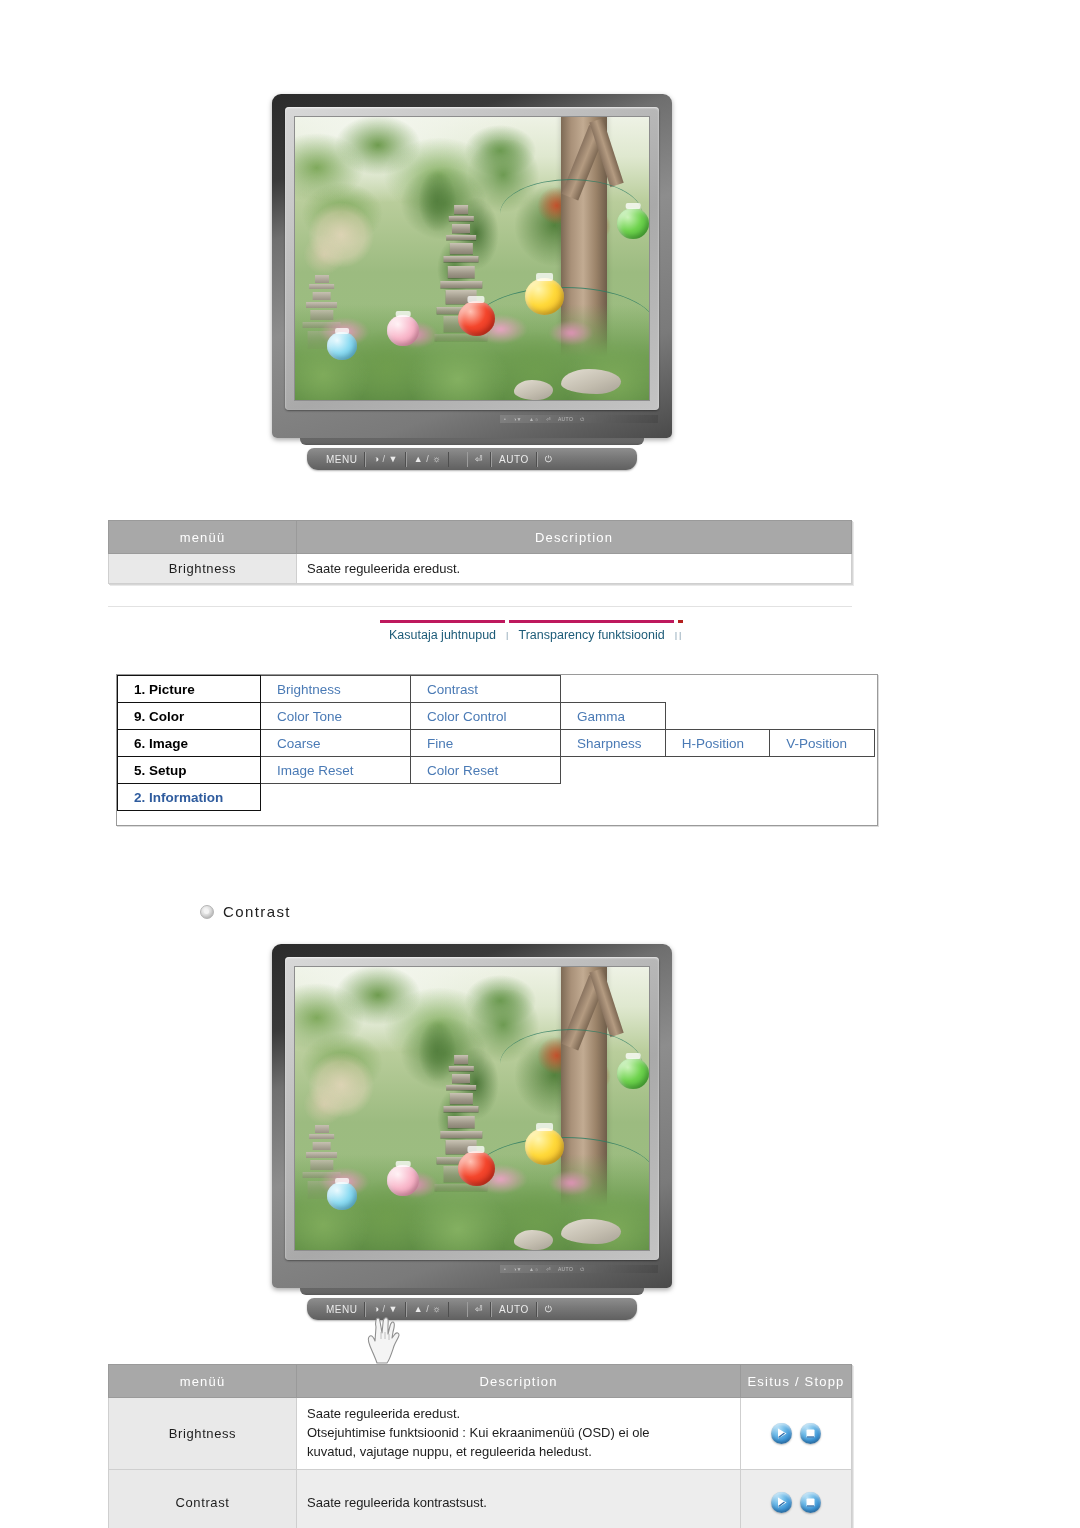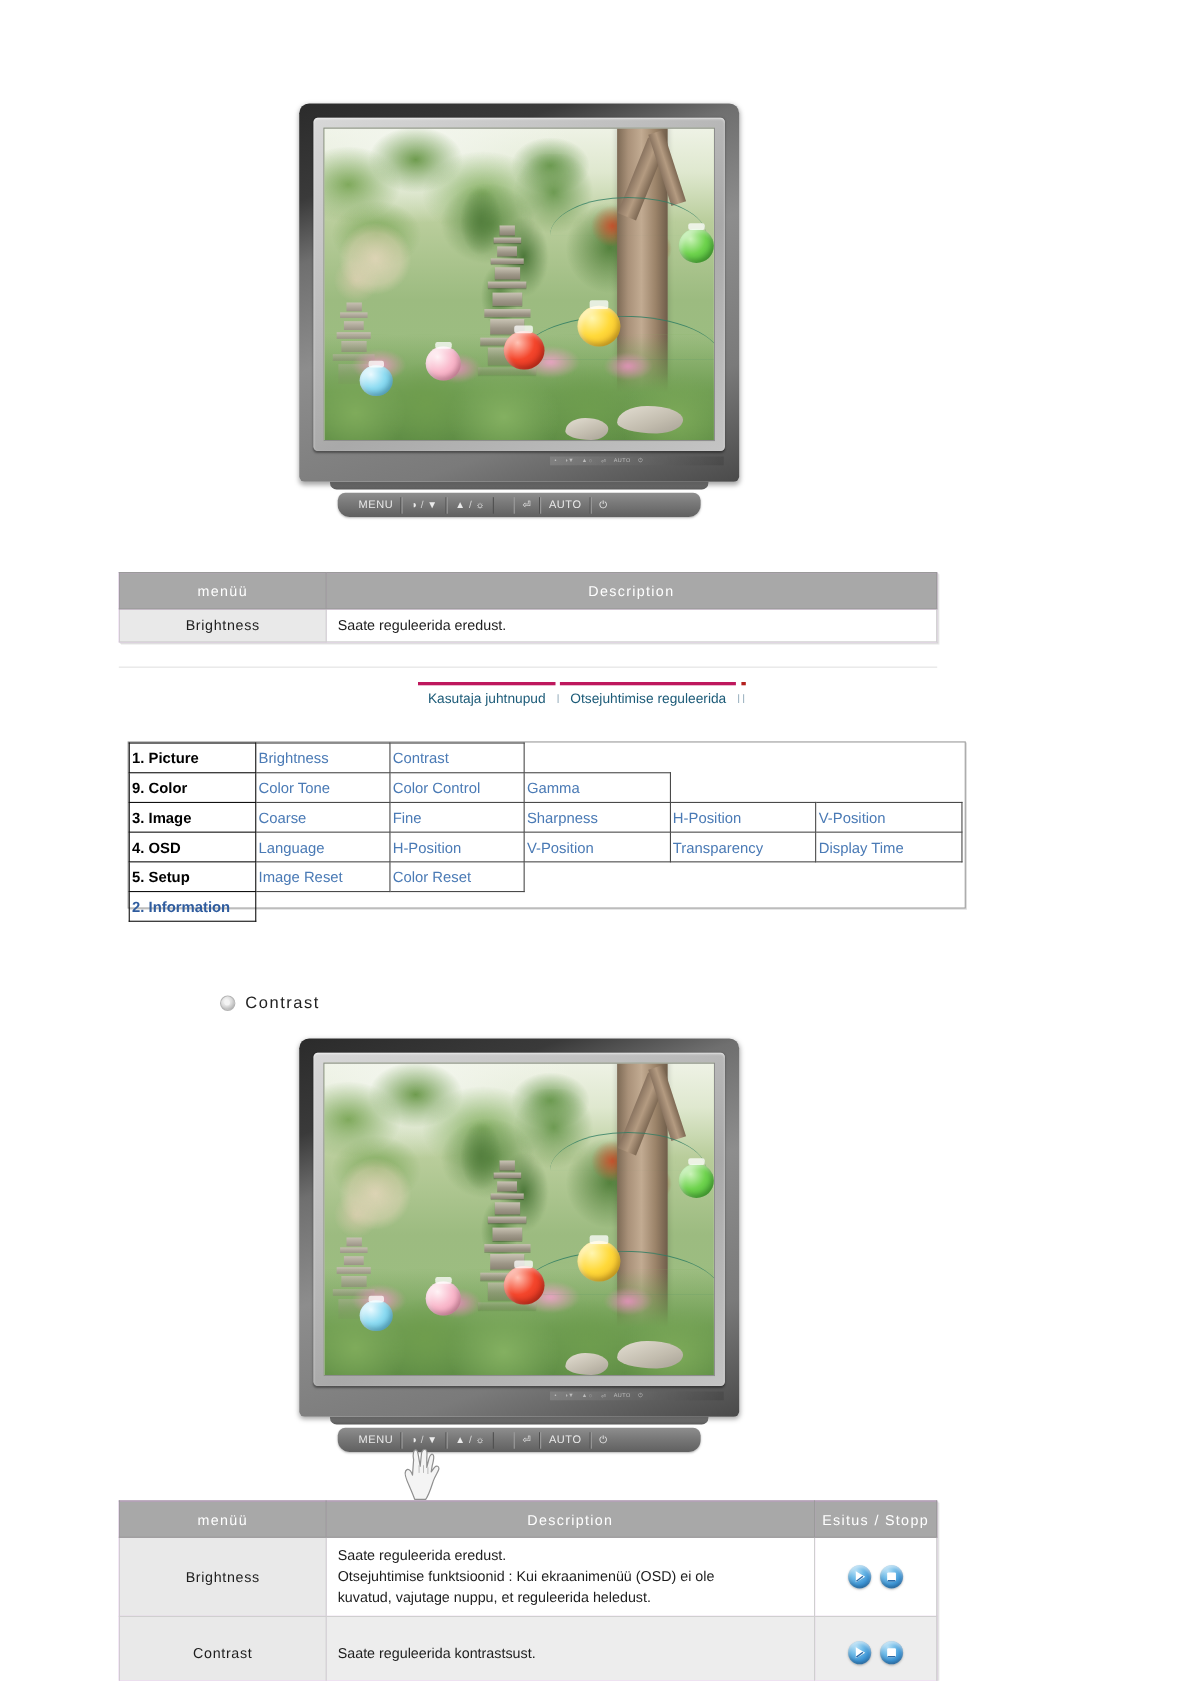--- a/index.html
+++ b/index.html
@@ -326,21 +326,21 @@
     background:#fff;
     box-shadow: 1px 1px 0 #dcdcdc;
   }
   .osd {
     border-collapse: collapse;
     font-size: 13.5px;
     table-layout: fixed;
   }
   .osd td {
     height: 24px;
-    padding: 1px 2px;
+    padding: 1px 16px;
     white-space: nowrap;
     overflow: hidden;
   }
   .osd td.cat {
     font-weight: bold;
     color: #000;
     border: 1.6px solid #111;
     width: 110px;
   }
   .osd td.cat.link { color:#2f5c9e; }
@@ -450,21 +450,21 @@
     <td>Saate reguleerida eredust.</td>
   </tr>
 </tbody>
   </table>
 
 <div class="hr-top" style="left:108px; top:606px; width:744px;"></div>
 
 <div class="navbar" style="left:380px; top:620px;">
   <div class="navtab">Kasutaja juhtnupud</div>
   <div class="navdiv">l</div>
-  <div class="navtab">Otsejuhtimise reguleerida</div>
+  <div class="navtab">Transparency funktsioonid</div>
   <div class="navdiv">l</div>
   <div class="navdiv red">l</div>
 </div>
 
 <div class="osd-wrap" style="left:116px; top:674px; width:760px; height:150px;">
   <table class="osd" style="width:758px;">
     <tbody>
         <tr>
       <td class="cat">1. Picture</td>
       <td class="sub">Brightness</td>
@@ -475,34 +475,26 @@
     </tr>
     <tr>
       <td class="cat">9. Color</td>
       <td class="sub">Color Tone</td>
       <td class="sub">Color Control</td>
       <td class="sub">Gamma</td>
       <td class="blank"></td>
       <td class="blank"></td>
     </tr>
     <tr>
-      <td class="cat">3. Image</td>
+      <td class="cat">6. Image</td>
       <td class="sub">Coarse</td>
       <td class="sub">Fine</td>
       <td class="sub">Sharpness</td>
       <td class="sub">H-Position</td>
       <td class="sub">V-Position</td>
-    </tr>
-    <tr>
-      <td class="cat">4. OSD</td>
-      <td class="sub">Language</td>
-      <td class="sub">H-Position</td>
-      <td class="sub">V-Position</td>
-      <td class="sub">Transparency</td>
-      <td class="sub">Display Time</td>
     </tr>
     <tr>
       <td class="cat">5. Setup</td>
       <td class="sub">Image Reset</td>
       <td class="sub">Color Reset</td>
       <td class="blank"></td>
       <td class="blank"></td>
       <td class="blank"></td>
     </tr>
     <tr>

